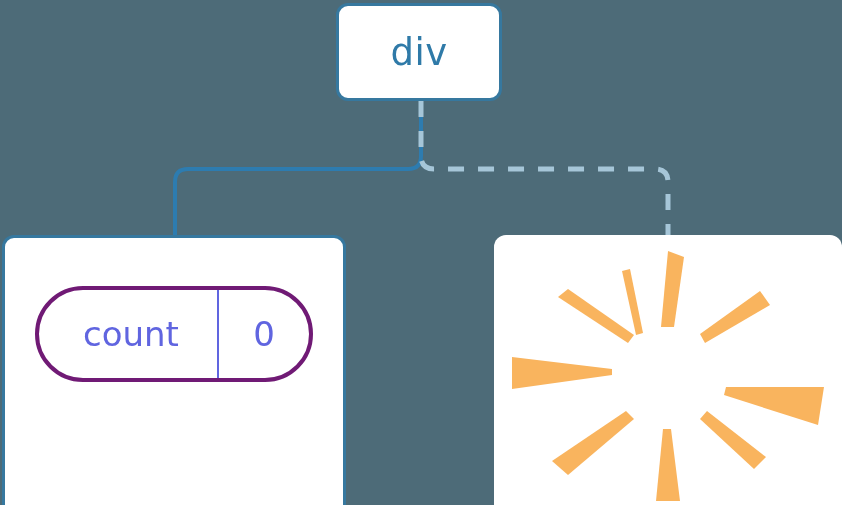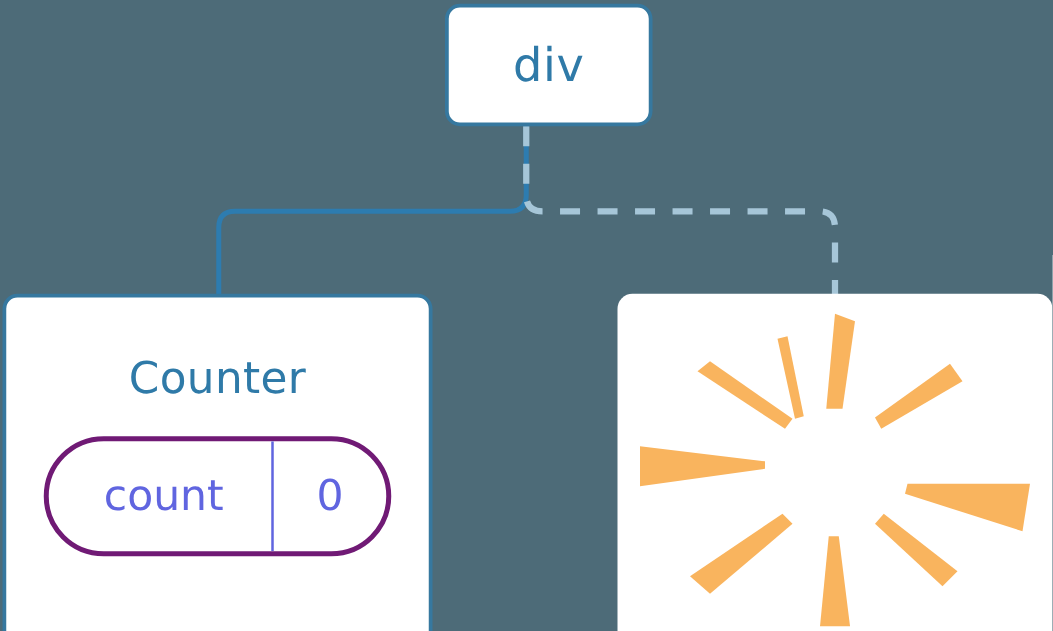--- a/index.html
+++ b/index.html
@@ -36,21 +36,21 @@
     position: absolute;
     background: #ffffff;
     box-sizing: border-box;
     border-radius: 12px;
   }
   .node.bordered {
     border: 3px solid #36789f;
   }
 
   #node-div {
-    left: 356px;
+    left: 336px;
     top: 3px;
     width: 166px;
     height: 98px;
     display: flex;
     align-items: center;
     justify-content: center;
   }
   #node-div .node-title {
     font-size: 37px;
     color: #2f7aa8;
@@ -136,21 +136,20 @@
     <path d="M 421 101 L 421 156 Q 421 169 408 169 L 188 169 Q 175 169 175 182 L 175 237" fill="none" stroke="#2d7cb0" stroke-width="4" stroke-linecap="round"></path>
 
     <path d="M 421 101 L 421 156 Q 421 169 434 169 L 655 169 Q 668 169 668 182 L 668 237" fill="none" stroke="#a6c6d8" stroke-width="5" stroke-linecap="butt" stroke-dasharray="16 14"></path>
   </svg>
 
   <div class="node bordered" id="node-div">
     <span class="node-title">div</span>
   </div>
 
   <div class="node bordered" id="node-counter">
-    <span class="node-title">Counter</span>
 
     <div class="state-pill">
       <span class="pill-key">count</span>
       <span class="pill-sep"></span>
       <span class="pill-val">0</span>
     </div>
   </div>
 
   <div class="node" id="node-burst">
     <svg id="burst-icon" viewBox="0 0 320 270" xmlns="http://www.w3.org/2000/svg">

